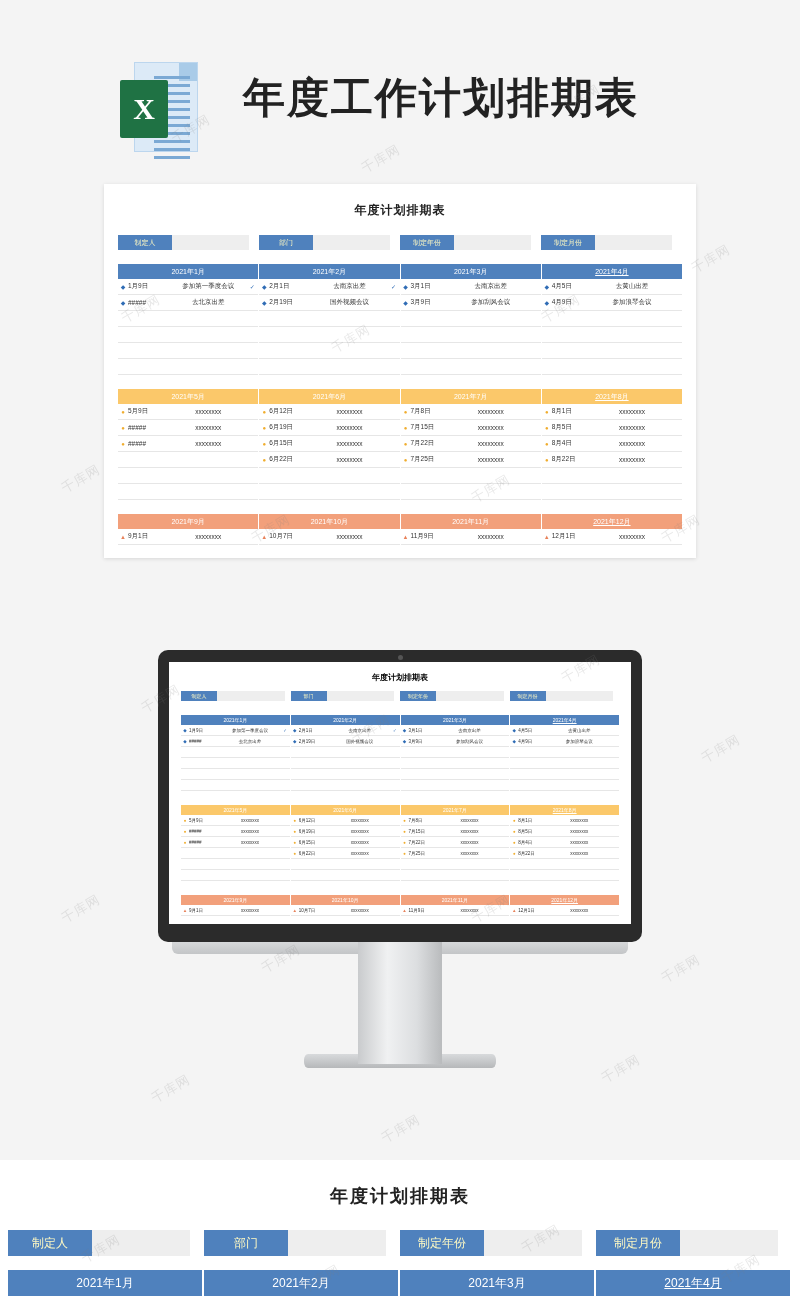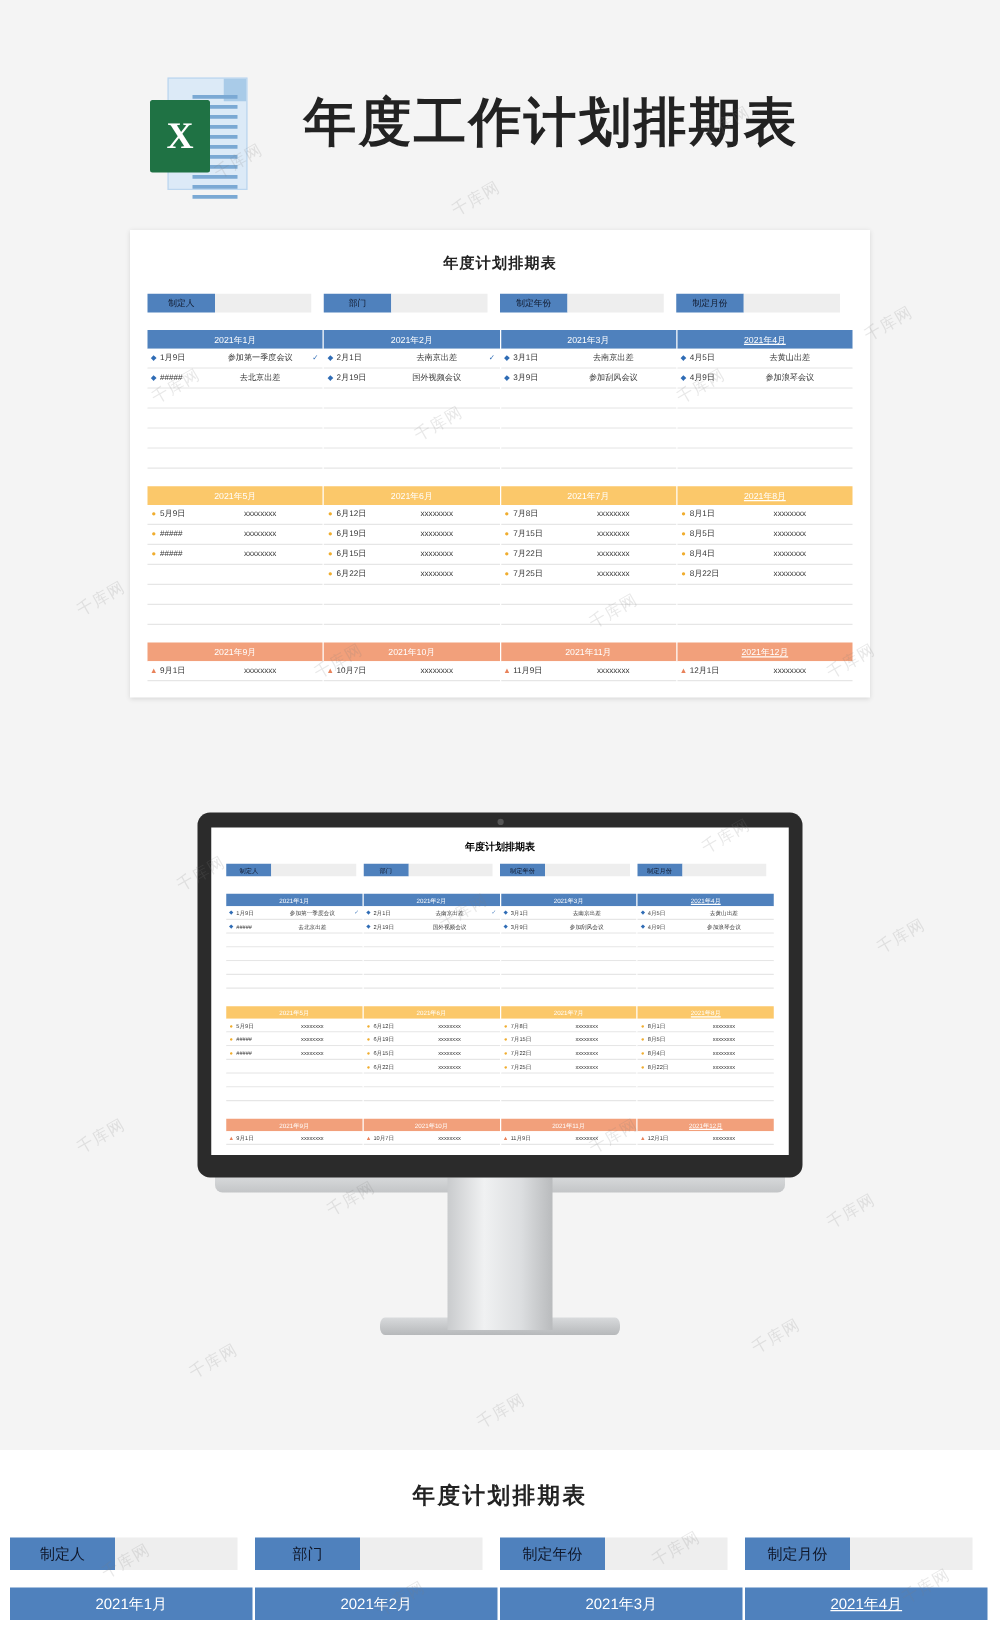--- a/index.html
+++ b/index.html
@@ -52,21 +52,21 @@
     background: #fff; box-shadow: 0 1px 4px rgba(0,0,0,.12);
   }
   .card .sheet-title {
     text-align: center; font-size: 12px; font-weight: bold; color: #222;
     padding-top: 18px; letter-spacing: 1px;
   }
 
   .meta-row { display: flex; padding: 0 14px; margin-top: 16px; gap: 0; }
   .meta-cell { display: flex; flex: 1; align-items: center; }
   .meta-label {
-    width: 54px; height: 15px; background: #4f81bd; color: #0f172a;
+    width: 54px; height: 15px; background: #4f81bd; color: #fef9c3;
     font-size: 7px; display: flex; align-items: center; justify-content: center;
   }
   .meta-val { flex: 1; height: 15px; background: #eeeeee; margin-right: 10px; }
 
   .mgrid { padding: 0 14px; margin-top: 10px; }
   .mhead { display: flex; margin-top: 14px; }
   .mhead div {
     flex: 1; height: 15px; color: #fff; font-size: 7px;
     display: flex; align-items: center; justify-content: center;
     margin-right: 1px;

